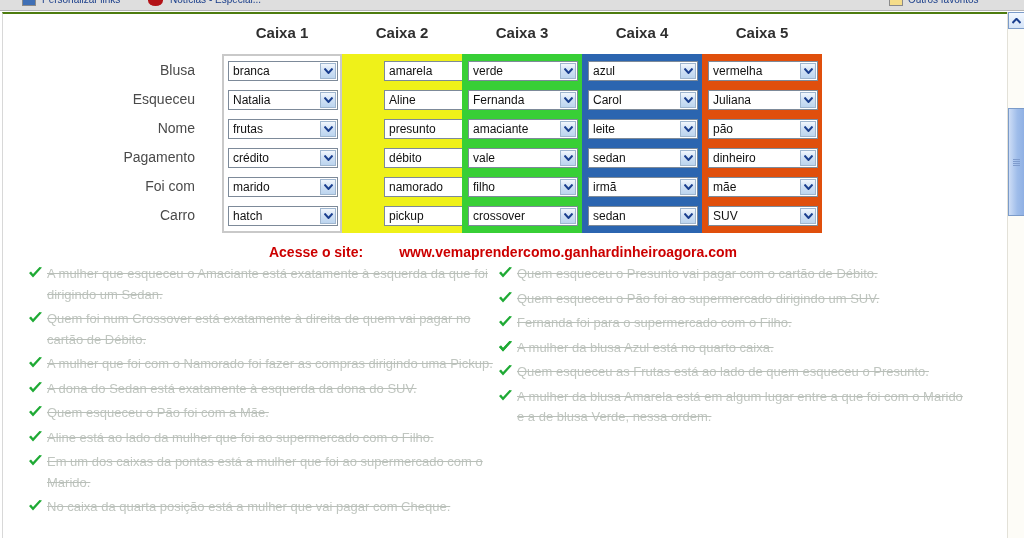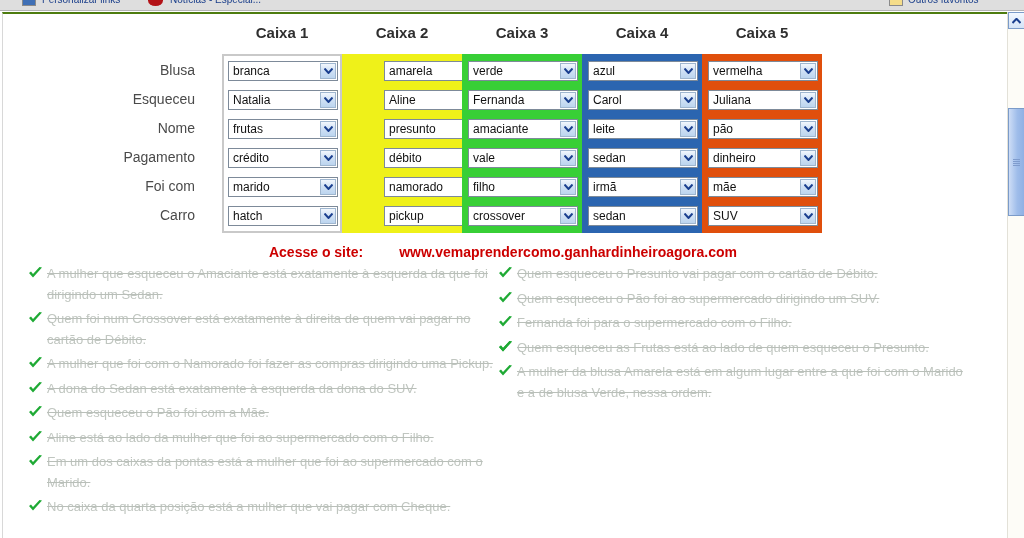--- a/index.html
+++ b/index.html
@@ -611,20 +611,28 @@
                   <path d="M1 7 L5 11.5 L14 1.5 L11.5 1 L5 8 L3 5.5 Z" fill="#1faa35"></path>
                 </svg>
             </span>
           </div>
           <div class="clue">
             <span class="check">
               <svg width="15" height="14" viewBox="0 0 15 14">
                   <path d="M1 7 L5 11.5 L14 1.5 L11.5 1 L5 8 L3 5.5 Z" fill="#1faa35"></path>
                 </svg>
             </span>
+            <span>A mulher da blusa Azul está no quarto caixa.</span>
+          </div>
+          <div class="clue">
+            <span class="check">
+              <svg width="15" height="14" viewBox="0 0 15 14">
+                  <path d="M1 7 L5 11.5 L14 1.5 L11.5 1 L5 8 L3 5.5 Z" fill="#1faa35"></path>
+                </svg>
+            </span>
             <span>Quem esqueceu as Frutas está ao lado de quem esqueceu o Presunto.</span>
           </div>
           <div class="clue">
             <span class="check">
               <svg width="15" height="14" viewBox="0 0 15 14">
                   <path d="M1 7 L5 11.5 L14 1.5 L11.5 1 L5 8 L3 5.5 Z" fill="#1faa35"></path>
                 </svg>
             </span>
             <span>A mulher da blusa Amarela está em algum lugar entre a que foi com o Marido e a de blusa Verde, nessa ordem.</span>
           </div>

